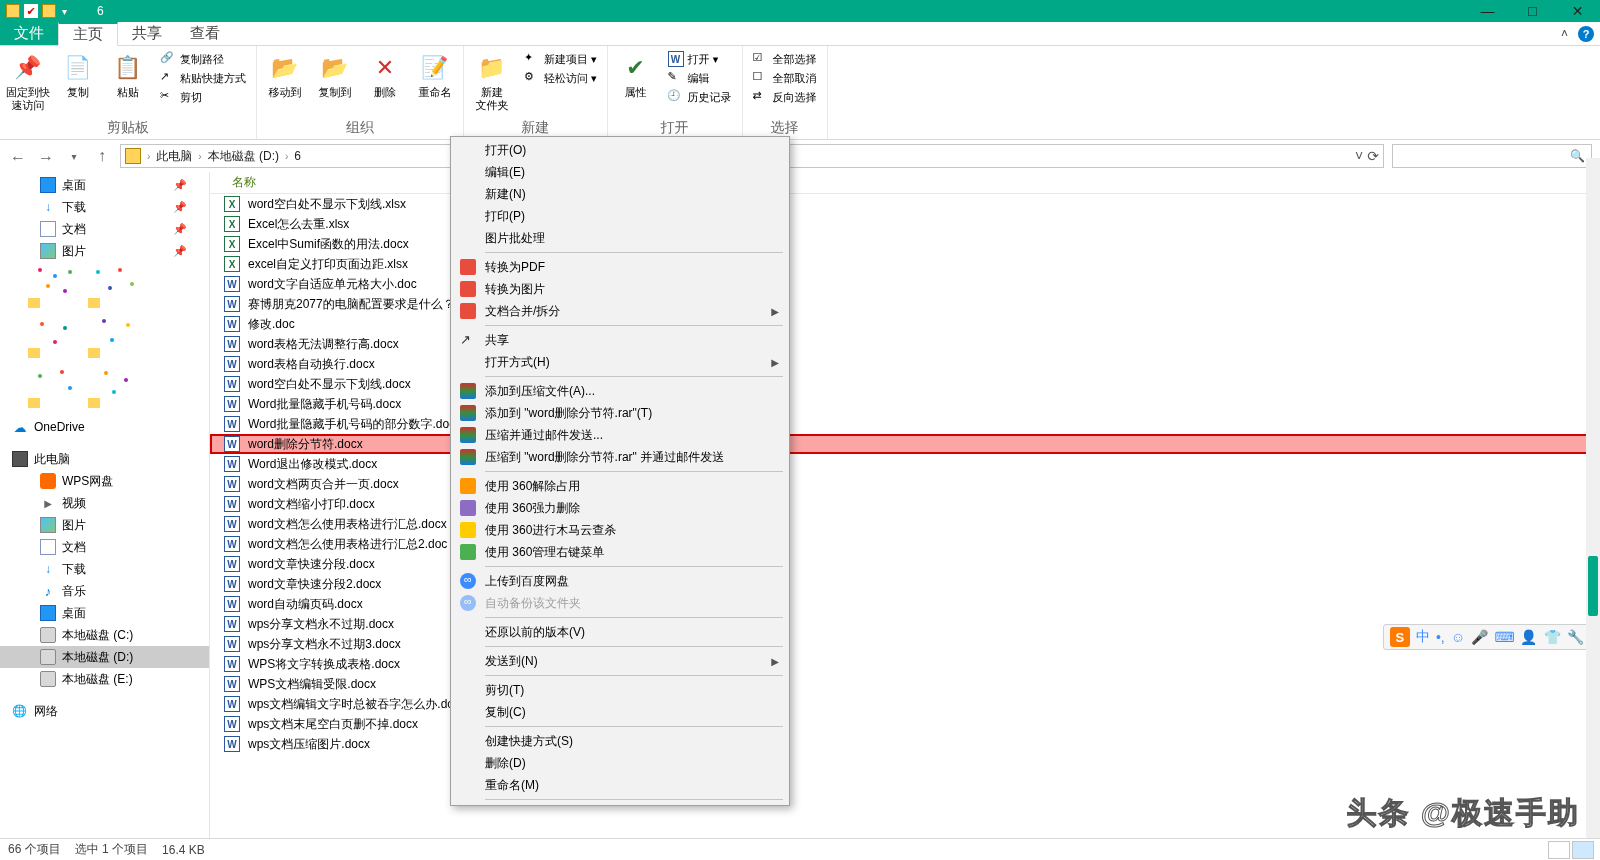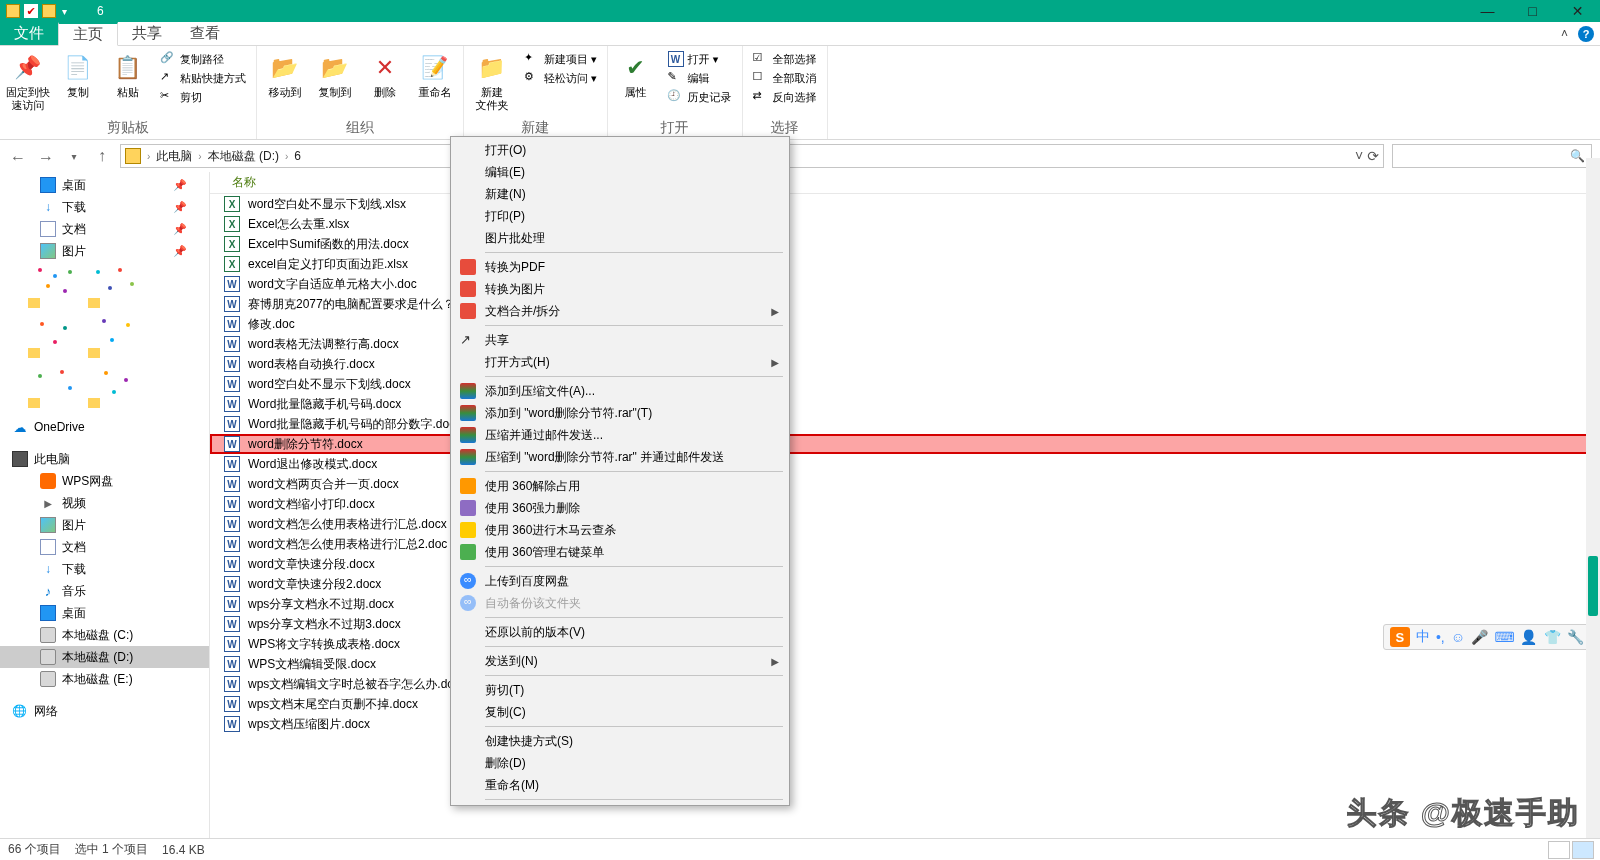--- a/index.html
+++ b/index.html
@@ -526,20 +526,24 @@
         <div class="row">
           <span class="icon ico-word"></span>
           <span class="name">word文章快速分段.docx</span>
         </div>
         <div class="row">
           <span class="icon ico-word"></span>
           <span class="name">word文章快速分段2.docx</span>
         </div>
         <div class="row">
           <span class="icon ico-word"></span>
+          <span class="name">word自动编页码.docx</span>
+        </div>
+        <div class="row">
+          <span class="icon ico-word"></span>
           <span class="name">wps分享文档永不过期.docx</span>
         </div>
         <div class="row">
           <span class="icon ico-word"></span>
           <span class="name">wps分享文档永不过期3.docx</span>
         </div>
         <div class="row">
           <span class="icon ico-word"></span>
           <span class="name">WPS将文字转换成表格.docx</span>
         </div>

